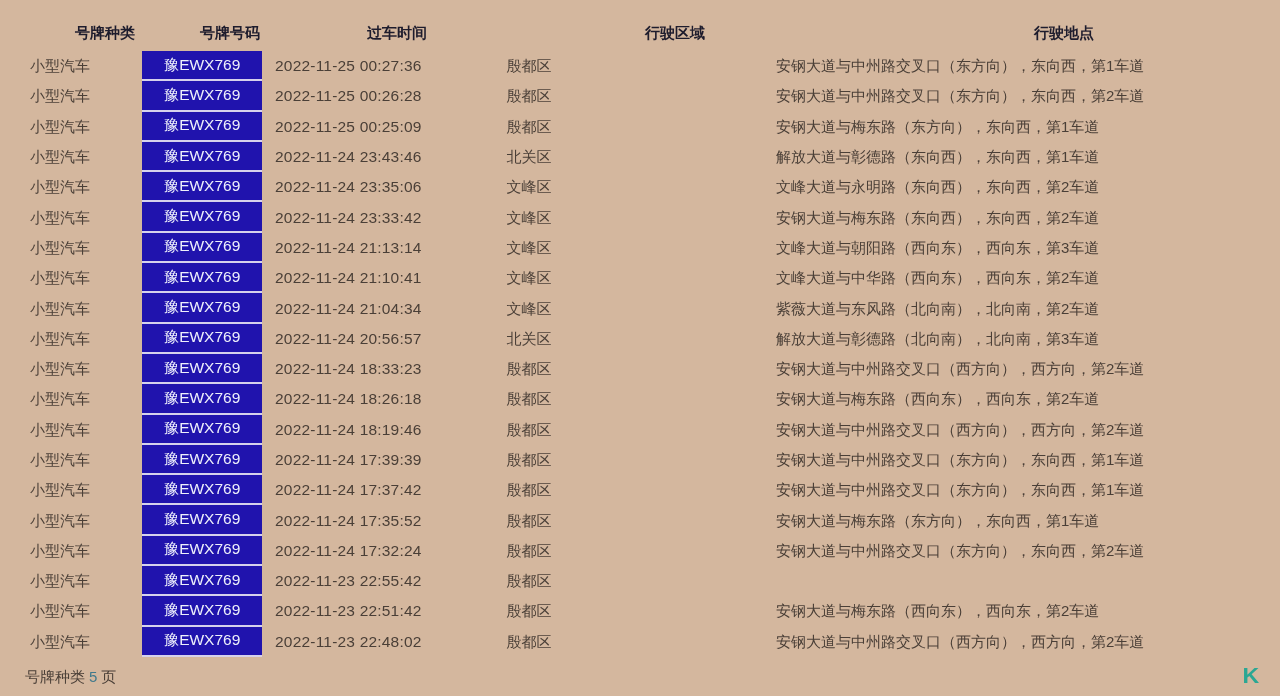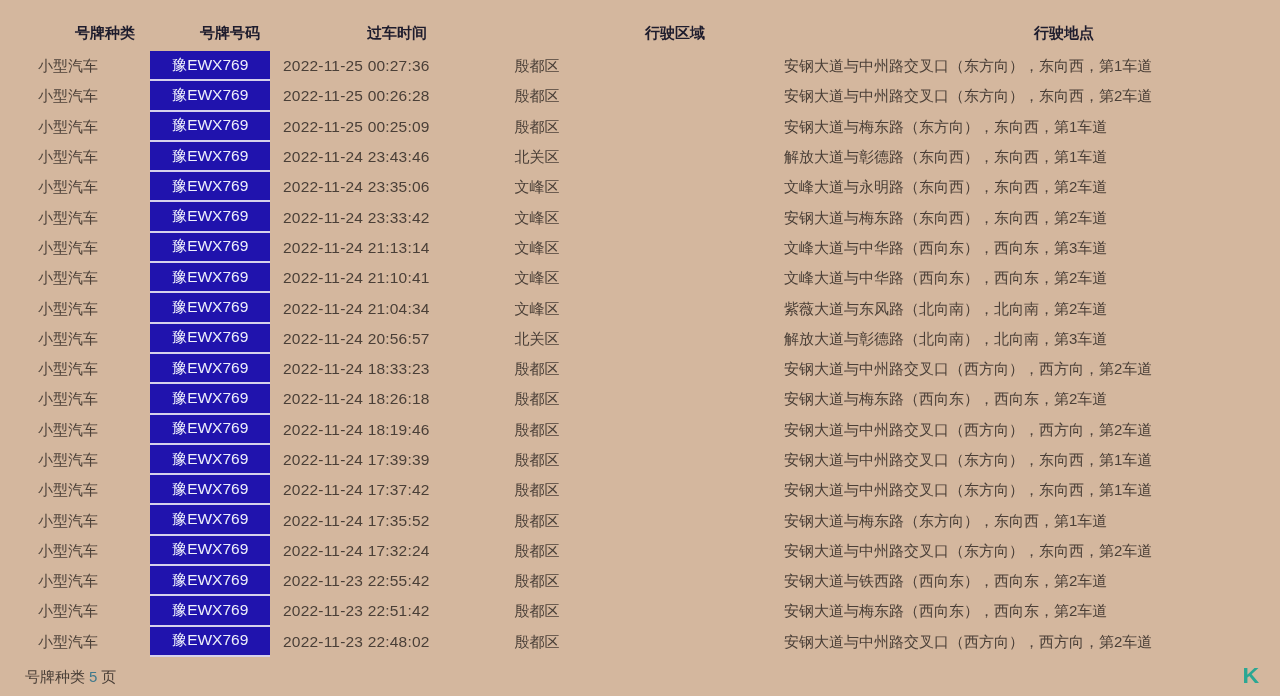--- a/index.html
+++ b/index.html
@@ -16,21 +16,21 @@
     position:absolute;top:23px;height:20px;line-height:20px;
     font-size:15px;font-weight:bold;color:var(--header_text,#1e1c2d);
     text-align:center;white-space:nowrap;margin-left:36px;
   }
   .hdr:nth-child(1){left:0;width:138px;}
   .hdr:nth-child(2){left:134px;width:120px;}
   .hdr:nth-child(3){left:296px;width:130px;}
   .hdr:nth-child(4){left:574px;width:130px;}
   .hdr:nth-child(5){left:963px;width:130px;}
   
-  .table-body{position:absolute;top:51px;left:16px;width:1180px;}
+  .table-body{position:absolute;top:51px;left:8px;width:1180px;}
   .row{position:relative;height:30.3px;}
   .cell{
     position:absolute;top:50%;transform:translateY(-50%);
     font-size:15px;color:var(--body_text,#4a3f37);white-space:nowrap;
   }
   .cell.type{left:22px;}
   .cell.plate-badge{
     left:134px;width:120px;height:28.3px;top:0;transform:none;
     background:var(--badge,#2013ad);
     border-bottom:2px solid var(--row_divider,#d6d1ec);
@@ -114,21 +114,21 @@
       <span class="cell time">2022-11-24 23:33:42</span>
       <span class="cell district">文峰区</span>
       <span class="cell location">安钢大道与梅东路（东向西），东向西，第2车道</span>
     </div>
 
     <div class="row">
       <span class="cell type">小型汽车</span>
       <span class="cell plate-badge">豫EWX769</span>
       <span class="cell time">2022-11-24 21:13:14</span>
       <span class="cell district">文峰区</span>
-      <span class="cell location">文峰大道与中华路（西向东），西向东，第3车道</span>
+      <span class="cell location">文峰大道与朝阳路（西向东），西向东，第3车道</span>
     </div>
 
     <div class="row">
       <span class="cell type">小型汽车</span>
       <span class="cell plate-badge">豫EWX769</span>
       <span class="cell time">2022-11-24 21:10:41</span>
       <span class="cell district">文峰区</span>
       <span class="cell location">文峰大道与中华路（西向东），西向东，第2车道</span>
     </div>
 
@@ -202,21 +202,20 @@
       <span class="cell time">2022-11-24 17:32:24</span>
       <span class="cell district">殷都区</span>
       <span class="cell location">安钢大道与中州路交叉口（东方向），东向西，第2车道</span>
     </div>
 
     <div class="row">
       <span class="cell type">小型汽车</span>
       <span class="cell plate-badge">豫EWX769</span>
       <span class="cell time">2022-11-23 22:55:42</span>
       <span class="cell district">殷都区</span>
-      <span class="cell location">安钢大道与铁西路（西向东），西向东，第2车道</span>
     </div>
 
     <div class="row">
       <span class="cell type">小型汽车</span>
       <span class="cell plate-badge">豫EWX769</span>
       <span class="cell time">2022-11-23 22:51:42</span>
       <span class="cell district">殷都区</span>
       <span class="cell location">安钢大道与梅东路（西向东），西向东，第2车道</span>
     </div>
 

